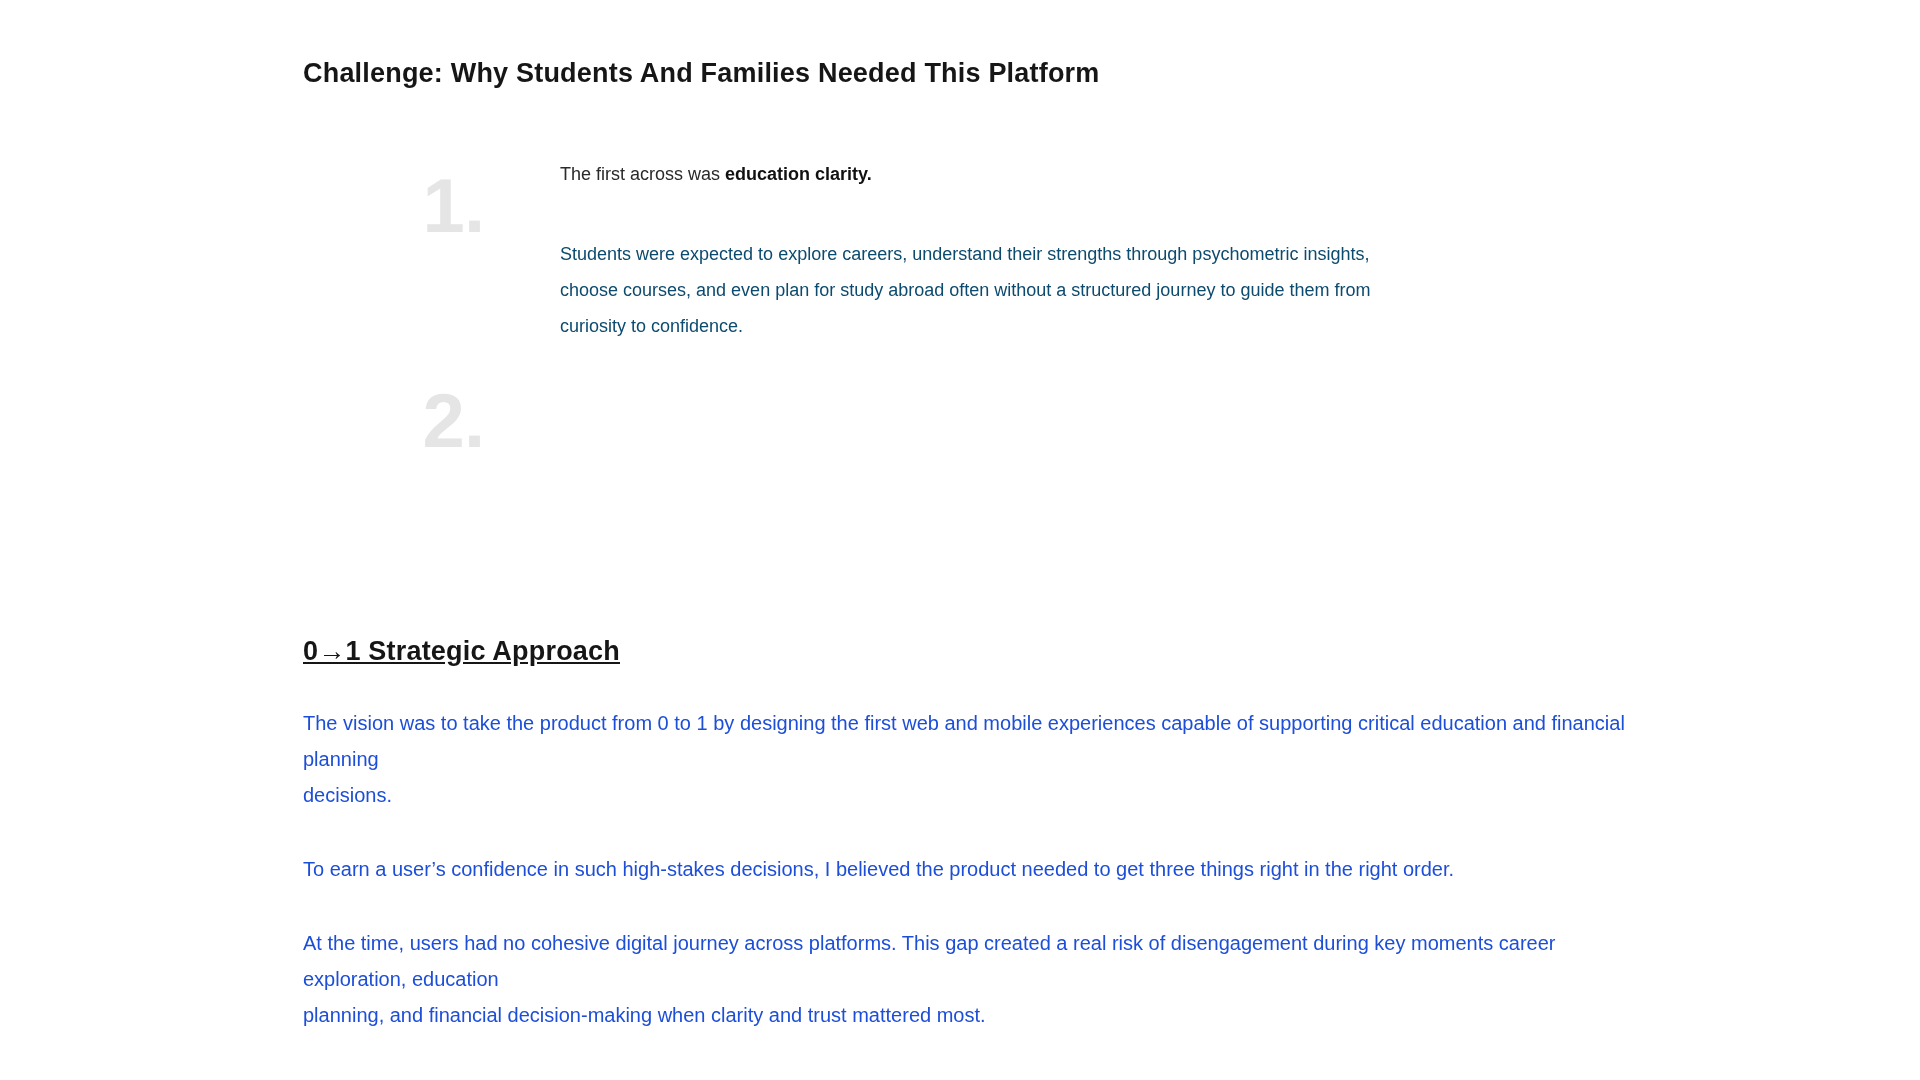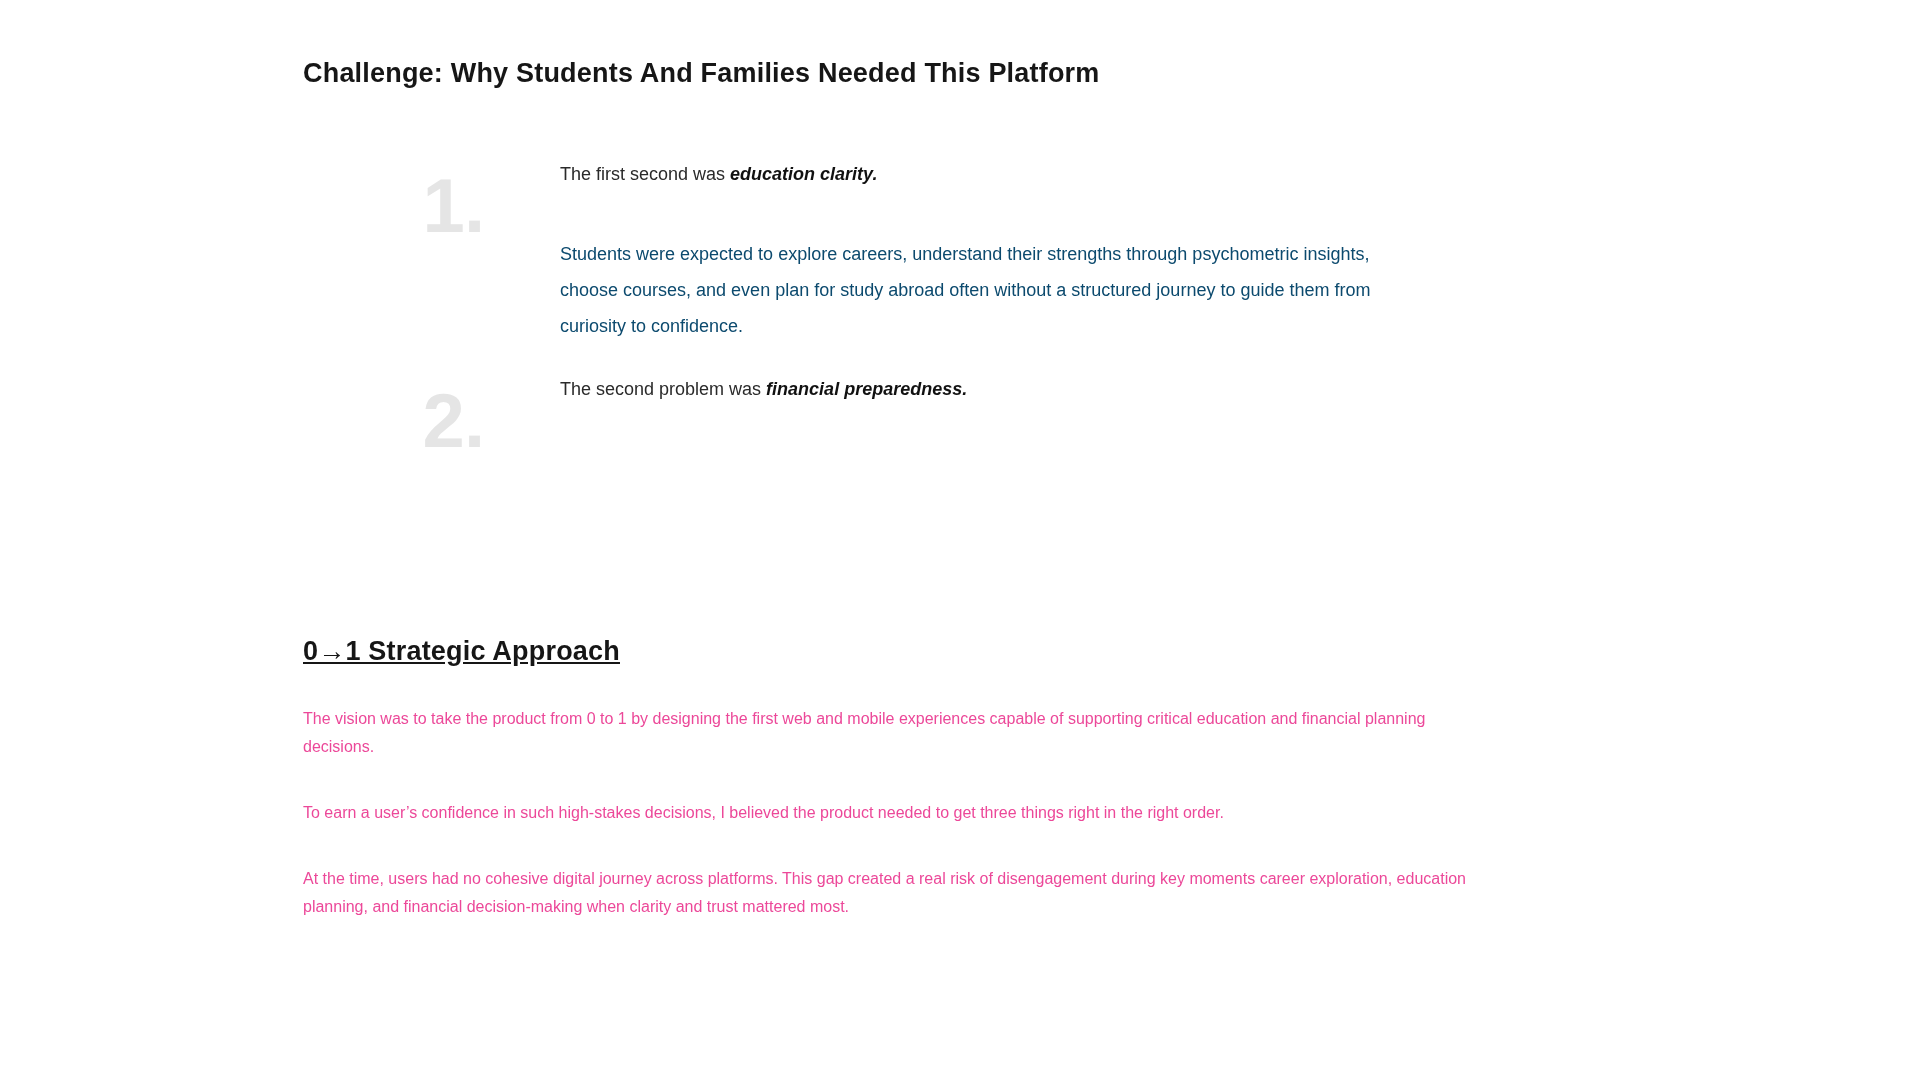--- a/index.html
+++ b/index.html
@@ -48,64 +48,63 @@
   }
   .item-text {
     flex: 0 0 960px;
     width: 960px;
   }
   .item-lead {
     font-size: 18px;
     line-height: 36px;
     color: #2a2a2a;
   }
-  .item-lead b { font-weight: 700; color: #111111; font-style: italic; }
+  .item-lead b { font-weight: 700; color: #111111; }
   .item-para {
     margin-top: 44px;
     font-size: 18px;
     line-height: 36px;
     color: #0c4a6e;
     white-space: pre-line;
   }
   .item-2 .item-para { margin-top: 38px; }
   
   .approach-heading { margin-top: 173px; text-decoration: underline; }
   .wide-para {
     width: 1360px;
-    font-size: 16px;
-    line-height: 28px;
-    color: #ec4899;
+    font-size: 20px;
+    line-height: 36px;
+    color: #1d4ed8;
     white-space: pre-line;
   }
   .para-1 { margin-top: 35px; }
   .para-2 { margin-top: 38px; }
   .para-3 { margin-top: 38px; }
 </style>
 </head>
 <body>
 
 <div class="page">
   <div class="content">
 
     <h2 class="section-heading">Challenge: Why Students And Families Needed This Platform</h2>
 
     <div class="item item-1">
       <div class="item-num">1.</div>
       <div class="item-text">
-        <p class="item-lead"><span>The first second was </span><b>education clarity.</b></p>
+        <p class="item-lead"><span>The first across was </span><b>education clarity.</b></p>
         <p class="item-para">Students were expected to explore careers, understand their strengths through psychometric insights,
 choose courses, and even plan for study abroad often without a structured journey to guide them from
 curiosity to confidence.</p>
       </div>
     </div>
 
     <div class="item item-2">
       <div class="item-num">2.</div>
       <div class="item-text">
-        <p class="item-lead"><span>The second problem was </span><b>financial preparedness.</b></p>
       </div>
     </div>
 
     <h2 class="section-heading approach-heading">0→1 Strategic Approach</h2>
 
     <p class="wide-para para-1">The vision was to take the product from 0 to 1 by designing the first web and mobile experiences capable of supporting critical education and financial planning
 decisions.</p>
 
     <p class="wide-para para-3">To earn a user’s confidence in such high-stakes decisions, I believed the product needed to get three things right in the right order.</p>
 

